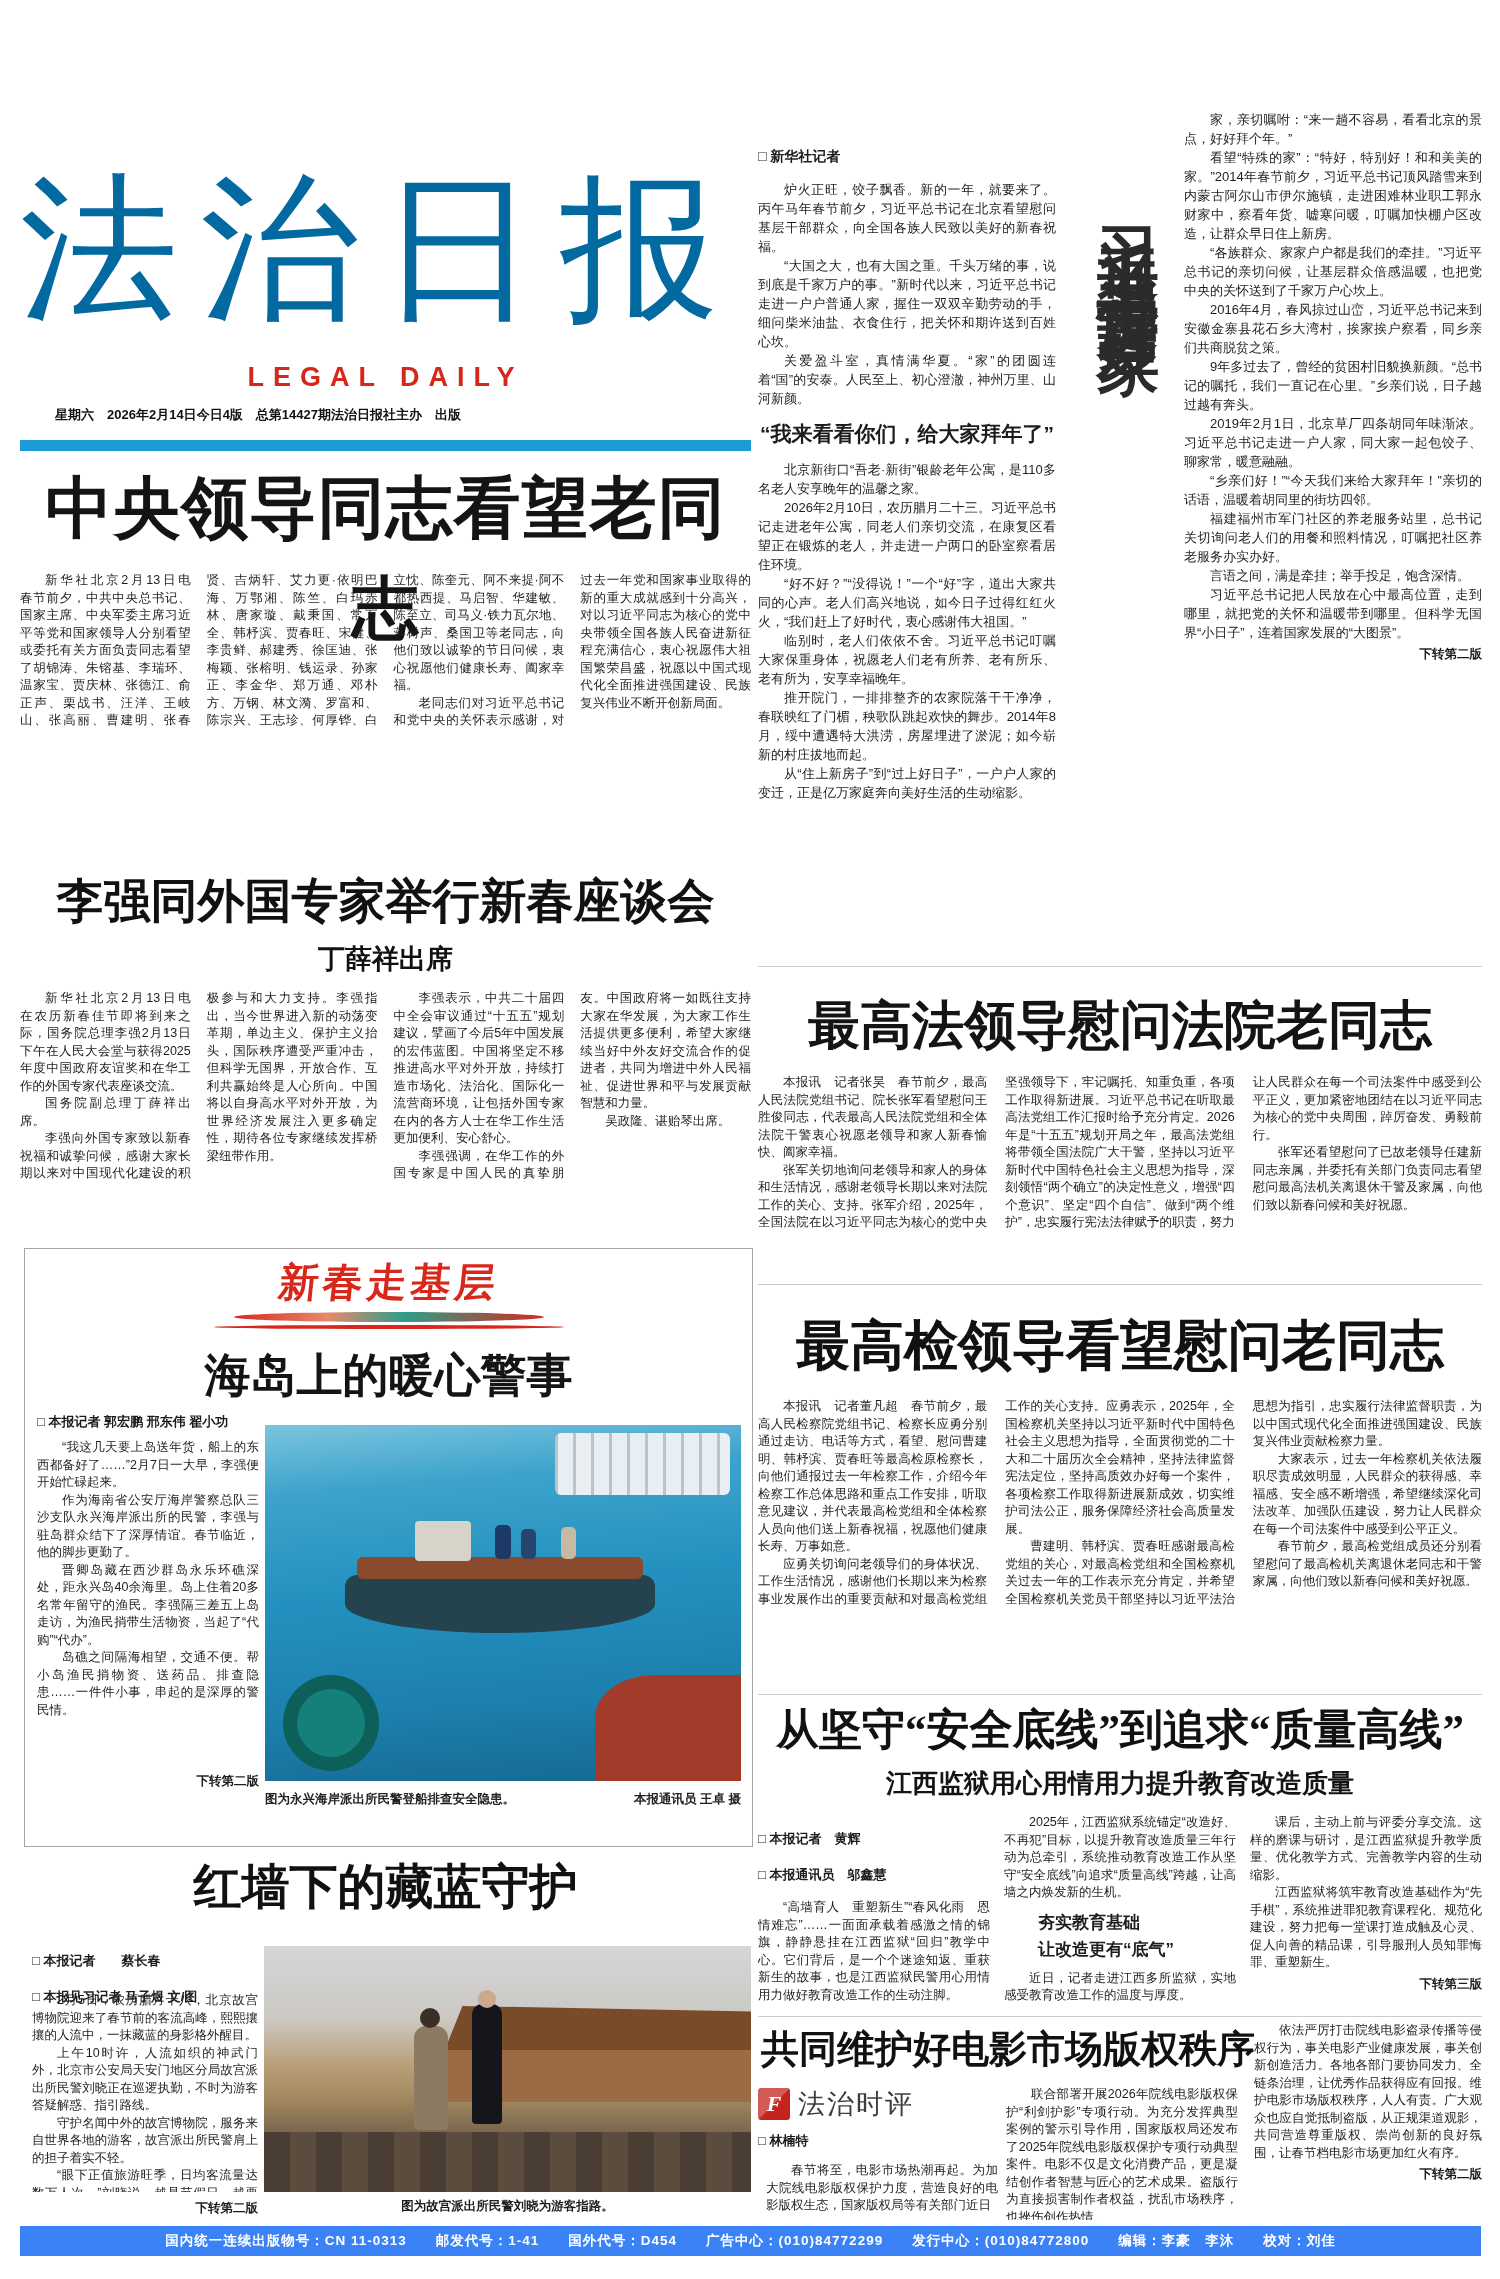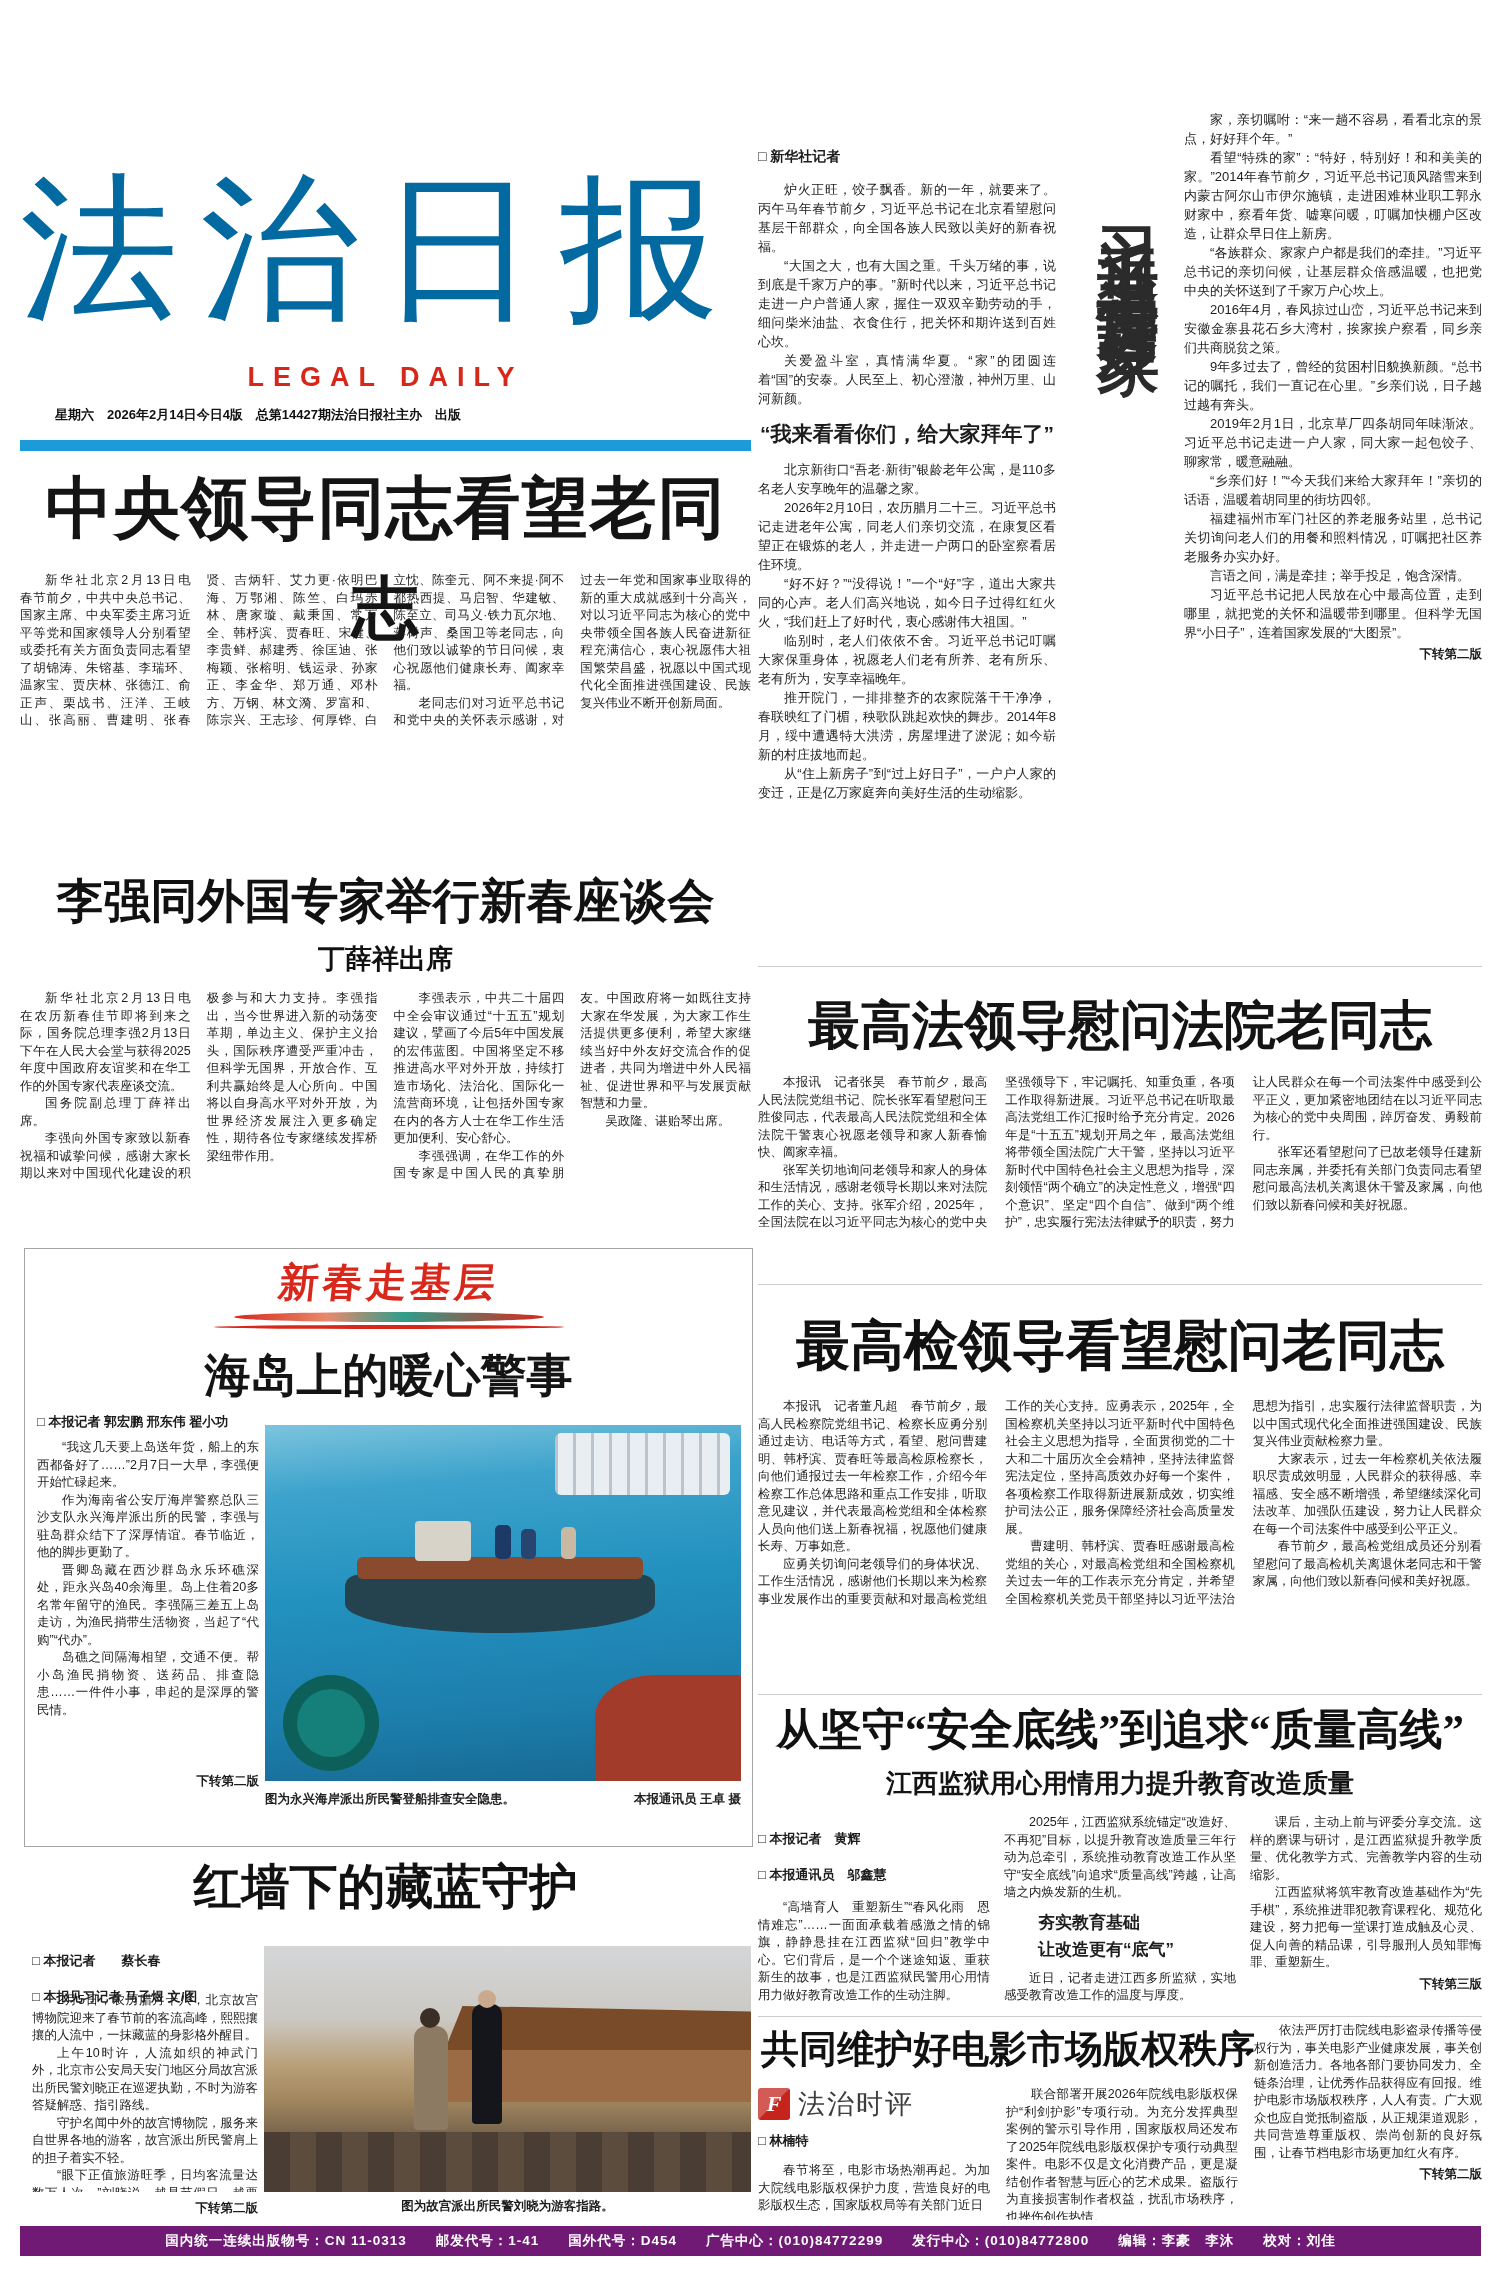--- a/index.html
+++ b/index.html
@@ -41,21 +41,21 @@
   .photo2{background:linear-gradient(180deg,#d4d6d8 0%,#cbc8c2 30%,#b9a07a 48%,#a3885f 62%,#6e5c49 80%,#4a3d33 100%);}
   .caption-row{display:flex;justify-content:space-between;font-size:12.5px;font-weight:bold;color:#222;}
   
   .logo-row{display:flex;align-items:center;gap:8px;}
   .logo-cube{width:32px;height:32px;background:#c4241c;position:relative;border-radius:3px;}
   .logo-cube::before{content:"";position:absolute;left:0;top:0;border-left:32px solid rgba(255,255,255,0.25);
         border-bottom:32px solid transparent;width:0;height:0;}
   .logo-f{position:absolute;inset:0;color:#fff;font-family:"Liberation Serif",serif;font-style:italic;
         font-weight:bold;font-size:22px;line-height:32px;text-align:center;}
   .logo-label{font-size:27px;color:#3d3d3d;letter-spacing:2px;}
-  .footer-bar{background:#701a75;color:#ffffff;font-size:13.5px;font-weight:bold;
+  .footer-bar{background:#3b82f6;color:#ffffff;font-size:13.5px;font-weight:bold;
         line-height:30px;text-align:center;letter-spacing:1px;}
   .box-line{font-weight:900;font-size:17px;line-height:27px;text-align:left;text-indent:0;}
 </style>
 </head>
 <body>
 
 <div class="page">
 
   <div class="abs masthead-title" style="left:20px;top:150px;width:731px;height:210px;">法治日报</div>
   <div class="abs masthead-en" style="left:20px;top:362px;width:731px;">LEGAL DAILY</div>
@@ -228,21 +228,21 @@
   <div class="abs rule" style="left:758px;top:2016px;width:724px;"></div>
   <div class="abs" style="left:758px;top:2022px;width:724px;height:200px;">
     <div class="abs hl-serif-lg" style="left:0;top:0;width:500px;font-size:38px;line-height:54px;">共同维护好电影市场版权秩序</div>
     <div class="abs logo-row" style="left:0;top:64px;">
       <span class="logo-cube">
         <span class="logo-f">F</span>
       </span>
       <span class="logo-label">法治时评</span>
     </div>
     <div class="abs" style="left:0;top:110px;font-size:13px;font-weight:bold;">□ 林楠特</div>
-    <div class="abs body-text clip" style="left:0;top:140px;width:232px;height:58px;">
+    <div class="abs body-text clip" style="left:8px;top:140px;width:232px;height:58px;">
       <p>春节将至，电影市场热潮再起。为加大院线电影版权保护力度，营造良好的电影版权生态，国家版权局等有关部门近日</p>
     </div>
     <div class="abs body-text clip" style="left:248px;top:64px;width:232px;height:134px;">
       <p>联合部署开展2026年院线电影版权保护“利剑护影”专项行动。为充分发挥典型案例的警示引导作用，国家版权局还发布了2025年院线电影版权保护专项行动典型案件。电影不仅是文化消费产品，更是凝结创作者智慧与匠心的艺术成果。盗版行为直接损害制作者权益，扰乱市场秩序，也挫伤创作热情。</p>
     </div>
     <div class="abs body-text clip" style="left:496px;top:0;width:228px;height:198px;">
       <p>依法严厉打击院线电影盗录传播等侵权行为，事关电影产业健康发展，事关创新创造活力。各地各部门要协同发力、全链条治理，让优秀作品获得应有回报。维护电影市场版权秩序，人人有责。广大观众也应自觉抵制盗版，从正规渠道观影，共同营造尊重版权、崇尚创新的良好氛围，让春节档电影市场更加红火有序。</p>
       <div class="continued">下转第二版</div>
     </div>
   </div>

